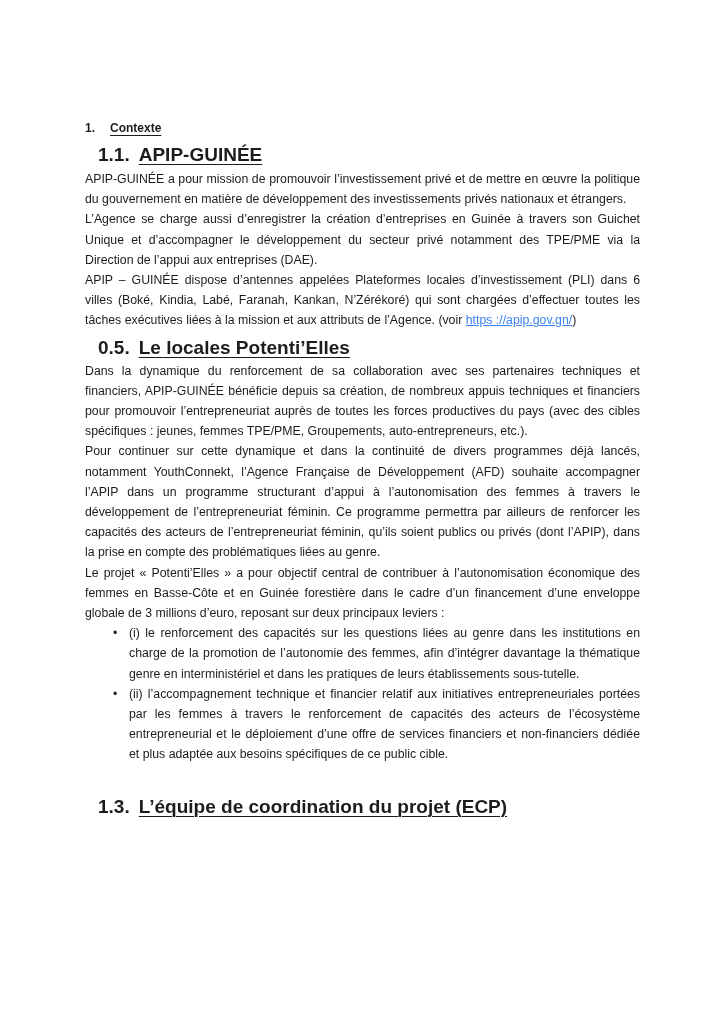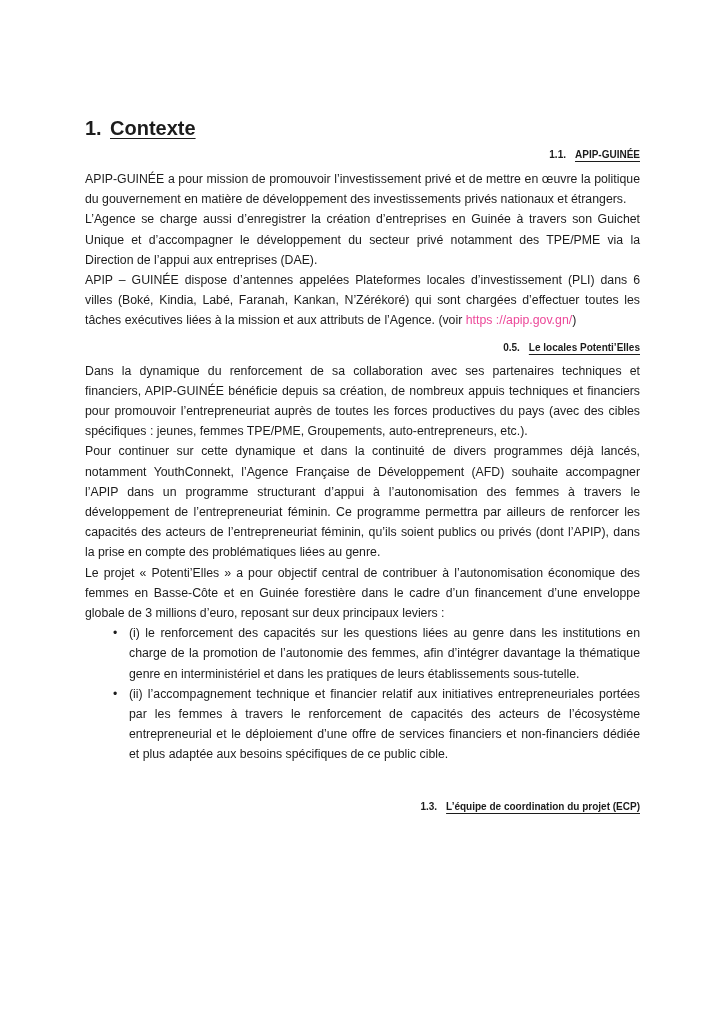--- a/index.html
+++ b/index.html
@@ -13,36 +13,36 @@
     overflow: hidden;
     font-family: "Liberation Sans", "DejaVu Sans", sans-serif;
     font-size: 12.3px;
     line-height: 20.2px;
     color: #1c1c1c;
     -webkit-font-smoothing: antialiased;
   }
   p { margin: 0; text-align: justify; }
   .gap-above { margin-top: 4px; }
 
-  h1 { font-size: 20px; line-height: 20px; font-weight: bold; margin: 0 0 3px 0; }
+  h1 { font-size: 12px; line-height: 20px; font-weight: bold; margin: 0 0 3px 0; }
   h1 .h-num { display: inline-block; min-width: 25px; }
-  h2 { font-size: 10px; line-height: 20px; font-weight: bold; margin: 7px 0 3px 13px; text-align: right; }
+  h2 { font-size: 19px; line-height: 20px; font-weight: bold; margin: 7px 0 3px 13px; }
   h2 .h-num { margin-right: 9px; }
   h2.big-gap { margin-top: 32px; }
   .h-title {
     text-decoration: underline;
     text-decoration-thickness: 1.3px;
     text-underline-offset: 2.5px;
   }
 
   ul.bullets { list-style: none; margin: 0; padding: 0; }
   ul.bullets li { position: relative; padding-left: 44px; text-align: justify; }
   ul.bullets li .marker { position: absolute; left: 28px; top: 0; }
 
-  a.hyperlink { color: #ec4899; cursor: pointer; }
+  a.hyperlink { color: #3b82f6; text-decoration: underline; cursor: pointer; }
 </style>
 </head>
 <body>
 
 <div class="page">
 
   <section>
     <h1><span class="h-num">1.</span><span class="h-title">Contexte</span></h1>
   </section>
 

